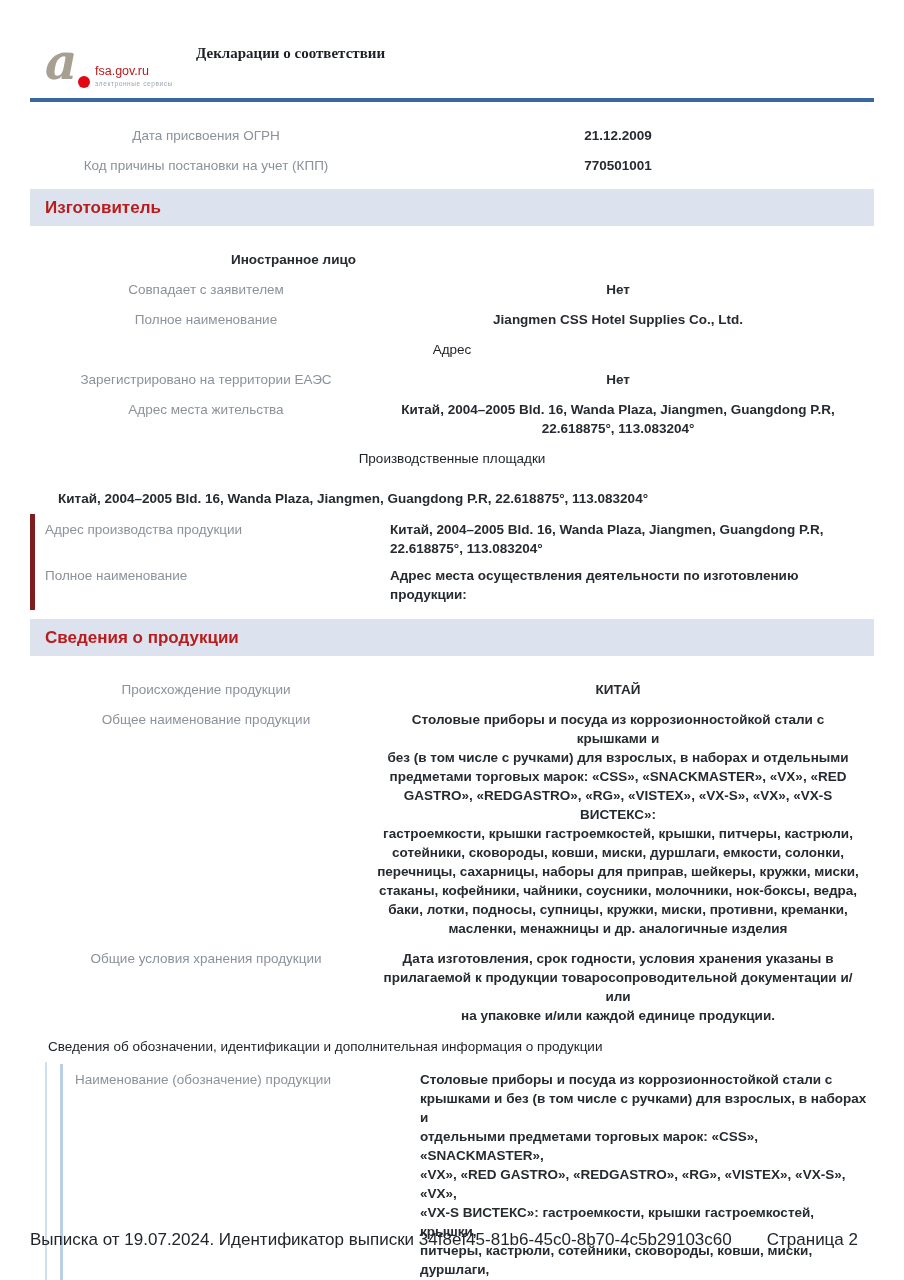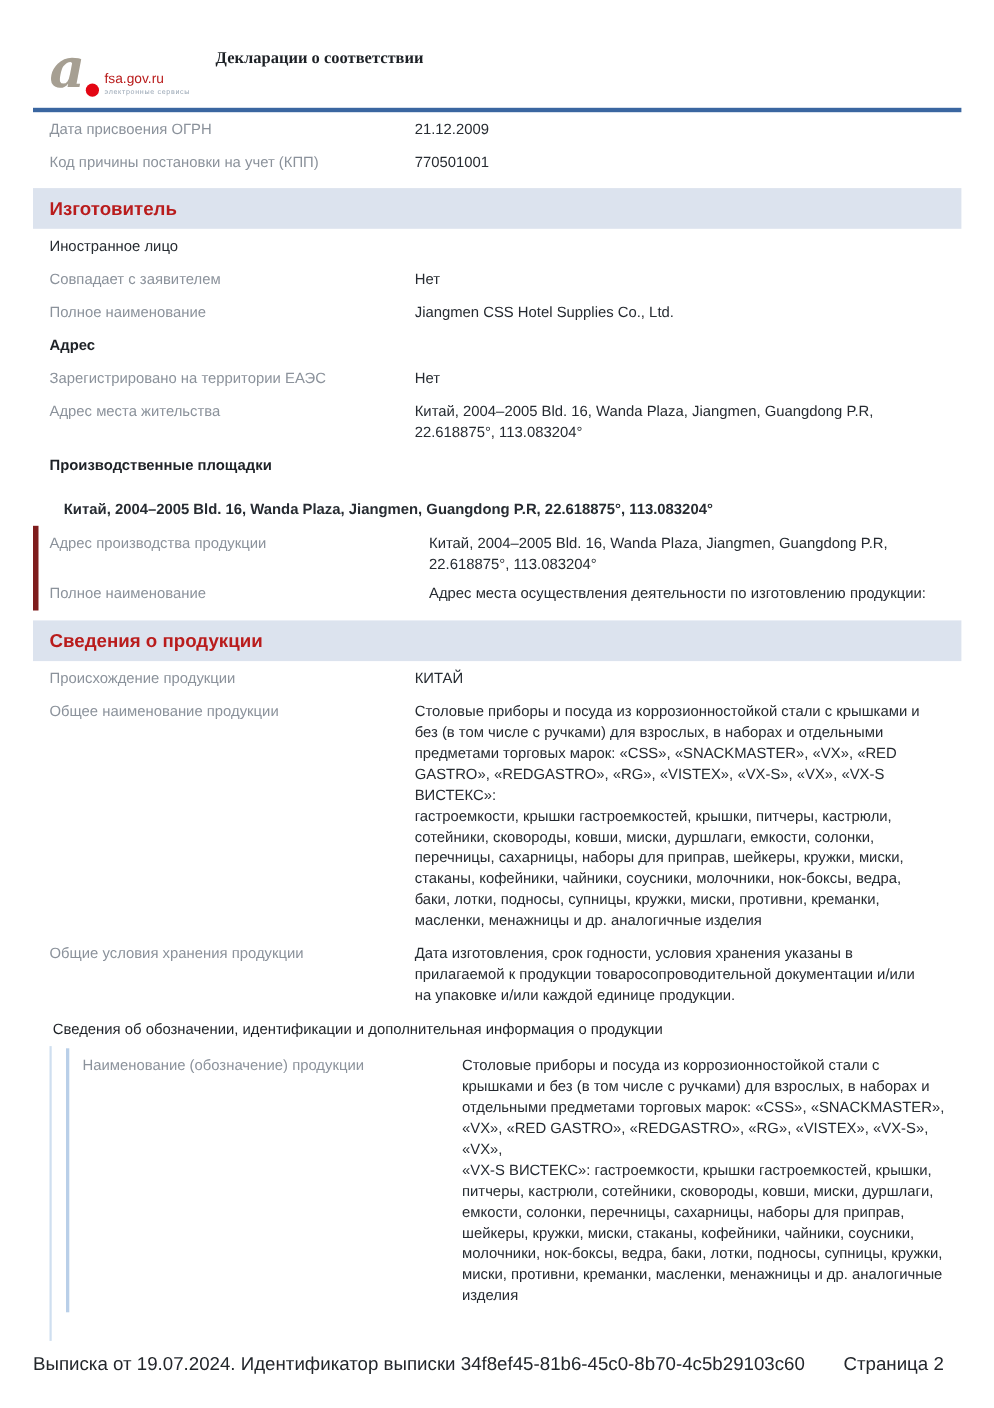--- a/index.html
+++ b/index.html
@@ -15,25 +15,25 @@
   .logo-dot{position:absolute;left:33px;top:34px;width:12px;height:12px;border-radius:50%;background:#e30613;}
   .logo-text{position:absolute;left:50px;top:23px;line-height:1;}
   .logo-brand{font-size:12.5px;font-weight:400;color:#b91c1c;}
   .logo-tagline{font-size:6.5px;color:#9aa7b5;letter-spacing:0.6px;margin-top:3px;}
   .doc-title{font-size:15px;font-weight:700;color:#1d2126;margin-left:23px;margin-top:3px;font-family:Liberation Serif, serif;}
 
   
   .rule{height:4px;background:#3a66a0;margin-top:4px;}
 
   
-  .kv-table{padding:0 15px 0 15px;}
+  .kv-table{padding:18px 15px 0 15px;text-align:center;}
   .kv-row{display:flex;align-items:flex-start;padding:5.5px 0;}
   .kv-label{flex:none;width:332px;font-size:13.5px;line-height:19px;color:#8b929b;padding-right:10px;box-sizing:border-box;}
-  .kv-value{font-size:13.5px;line-height:19px;font-weight:400;color:#262b31;white-space:pre-line;width:497px;}
-  .subheading{font-size:13.5px;line-height:19px;font-weight:700;color:#1d2126;padding:5.5px 0;}
+  .kv-value{font-size:13.5px;line-height:19px;font-weight:700;color:#262b31;white-space:pre-line;width:497px;}
+  .subheading{font-size:13.5px;line-height:19px;font-weight:400;color:#1d2126;padding:5.5px 0;}
 
   
   .section-band{background:#dce3ee;padding:8px 15px;font-size:17px;line-height:21px;
                 font-weight:700;color:#b91c1c;margin-top:9px;}
 
   
   .site-line{font-size:13.5px;line-height:19px;font-weight:700;color:#262b31;
              padding:0 0 6px 28px;margin-top:16px;}
   .indent-block{border-left:5px solid #7f1d1d;padding:2px 0 2px 10px;}
   .indent-block .kv-row{padding:4px 0;}

